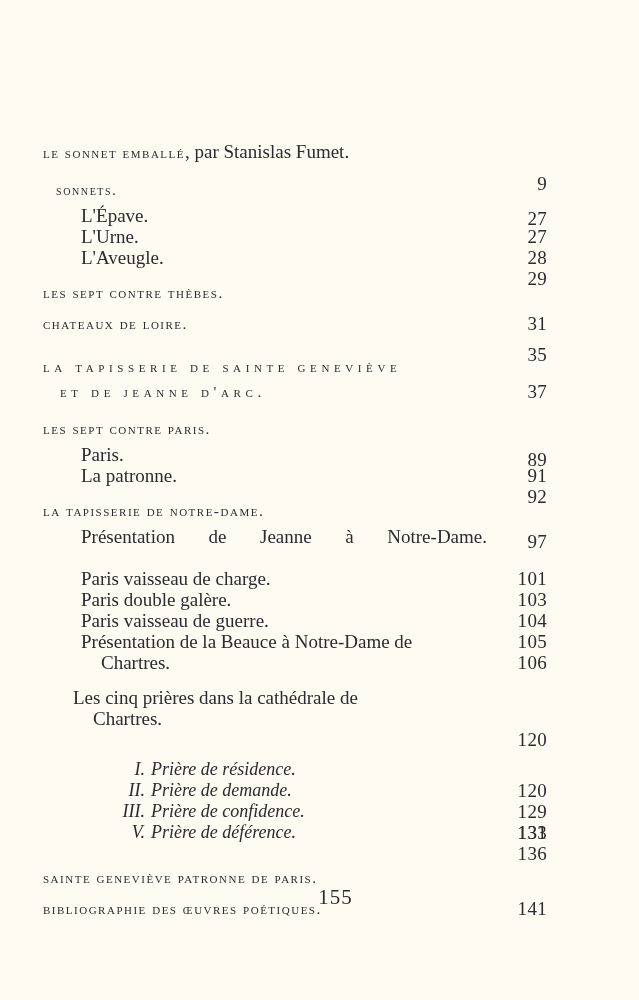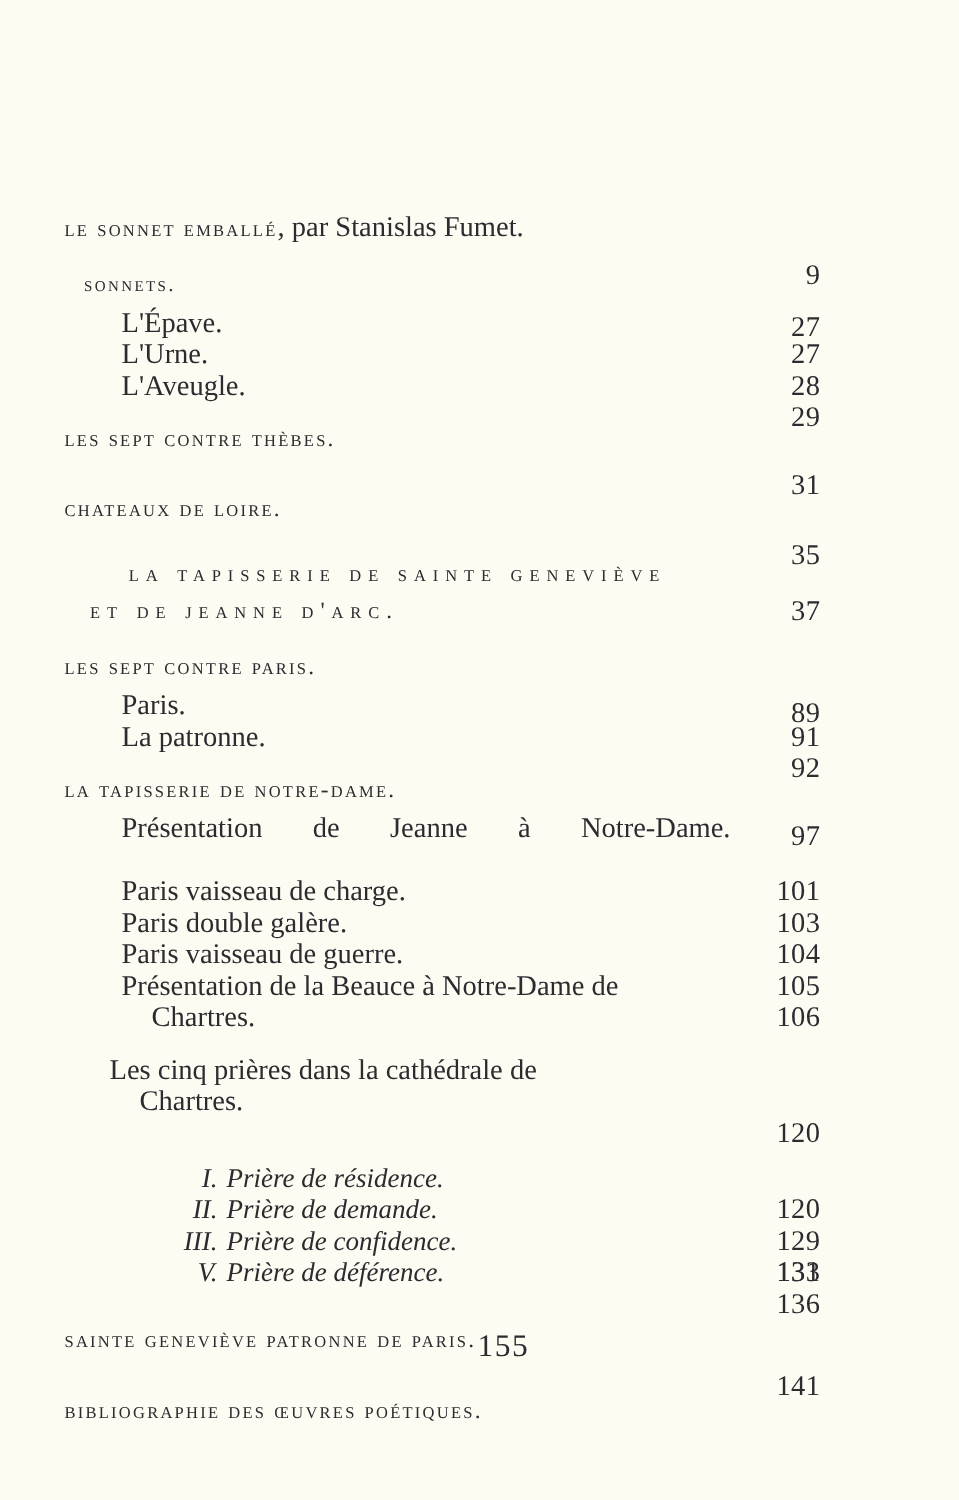--- a/index.html
+++ b/index.html
@@ -46,41 +46,39 @@
     bottom: 0;
   }
 
   
   .lvl1 {
     font-size: 15.5px;
     line-height: 31px;
     letter-spacing: 1.5px;
     font-variant: small-caps;
     text-transform: lowercase;
-    margin-top: 16px;
   }
   .lvl1 .pg { font-variant: normal; text-transform: none; }
   .lvl1:first-child { margin-top: 0; }
 
   
   .lvl1 .roman {
     font-variant: normal;
     text-transform: none;
     font-size: 19px;
     letter-spacing: 0;
   }
 
   
   .lvl1.spaced {
     letter-spacing: 4.6px;
     line-height: 25px;
   }
   .lvl1.spaced .line1 {
     display: block;
-    text-align: center;
   }
   .lvl1.spaced .line2 {
     display: block;
     padding-left: 17px;
   }
 
   
   .lvl1b {
     font-size: 14px;
     line-height: 28px;

